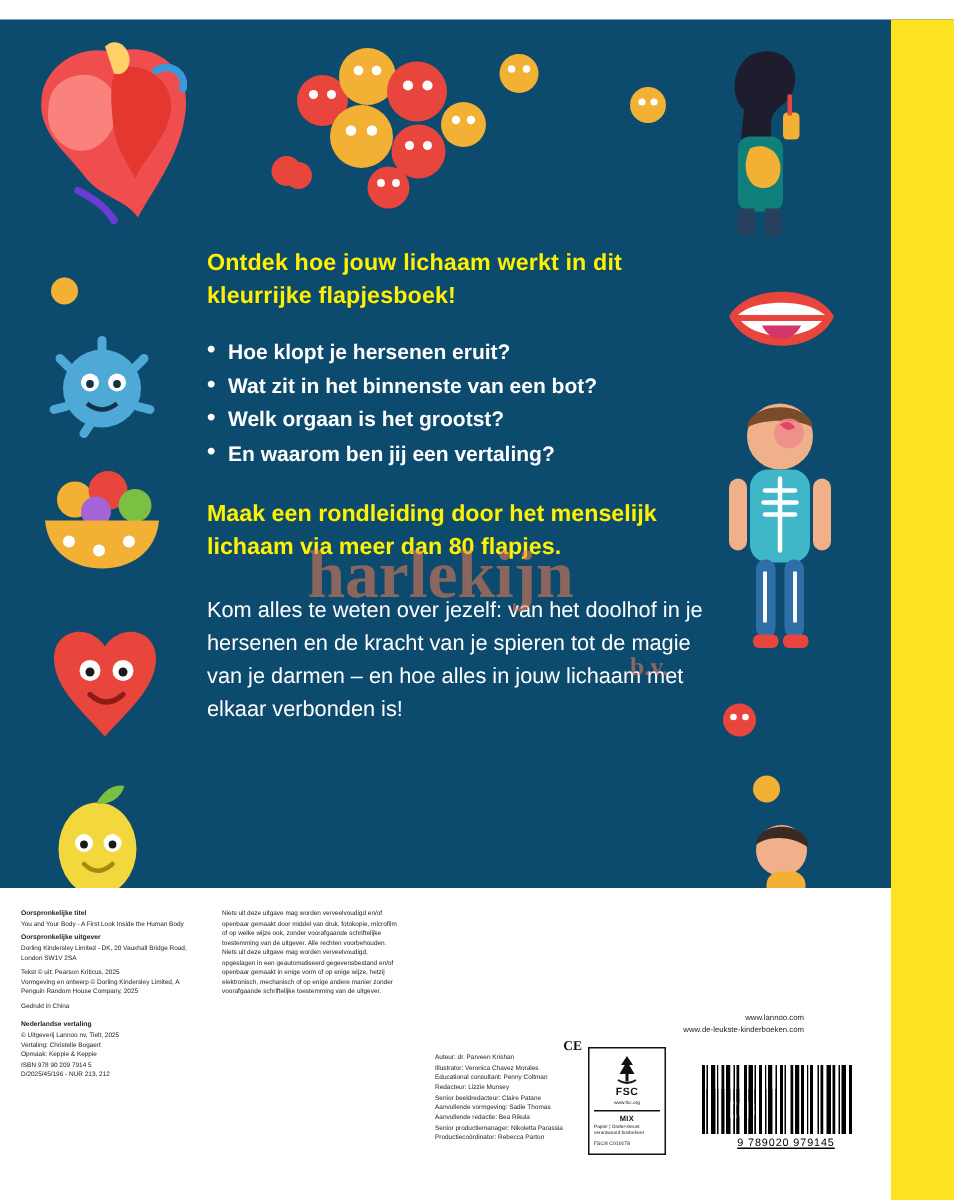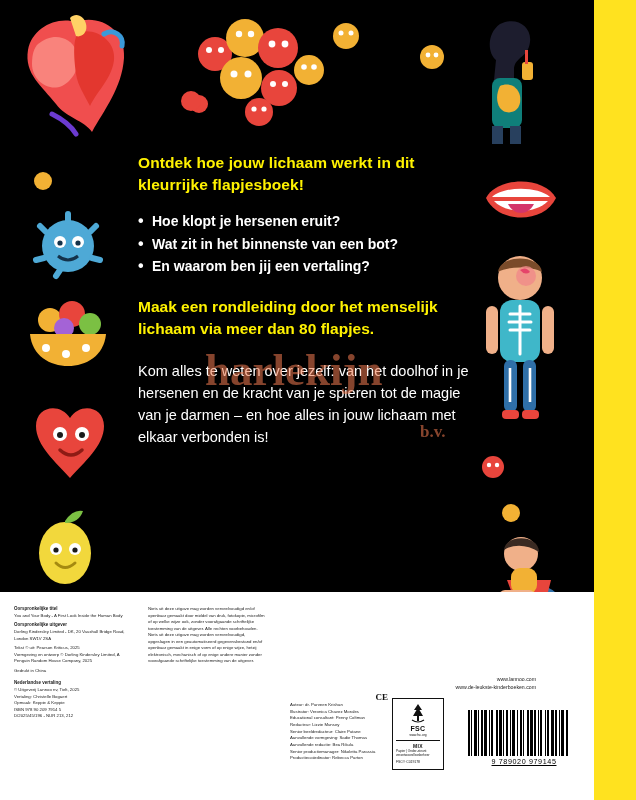--- a/index.html
+++ b/index.html
@@ -6,21 +6,22 @@
   html, body { margin:0; padding:0; }
   body {
     width: 636px; height: 800px;
     background: #ffffff;
     font-family: "Liberation Sans", sans-serif;
     overflow: hidden;
     position: relative;
   }
   .page {
     position: absolute; inset: 0;
-    background: #000000;
+    background: #0c4a6e;
+    margin-top: 13px;
   }
   
   .spine {
     position: absolute; top:0; right:0; width:42px; height:100%;
     background: #ffe21f;
   }
 
   
   .copy {
     position: absolute;
@@ -396,20 +397,21 @@
     <svg viewBox="0 0 26 26" width="26" height="26">
         <circle cx="13" cy="13" r="9" fill="#f2b134"></circle>
       </svg>
   </div>
 
   <div class="copy">
     <div class="headline">Ontdek hoe jouw lichaam werkt in dit kleurrijke flapjesboek!</div>
     <ul class="qlist">
       <li>Hoe klopt je hersenen eruit?</li>
       <li>Wat zit in het binnenste van een bot?</li>
+      <li>Welk orgaan is het grootst?</li>
       <li>En waarom ben jij een vertaling?</li>
     </ul>
     <div class="headline2">Maak een rondleiding door het menselijk lichaam via meer dan 80 flapjes.</div>
     <div class="body-copy">Kom alles te weten over jezelf: van het doolhof in je hersenen en de kracht van je spieren tot de magie van je darmen – en hoe alles in jouw lichaam met elkaar verbonden is!</div>
   </div>
 
   <div class="watermark">
     <div class="wm-line1">harlekijn</div>
     <div class="wm-bv">b.v.</div>
   </div>

